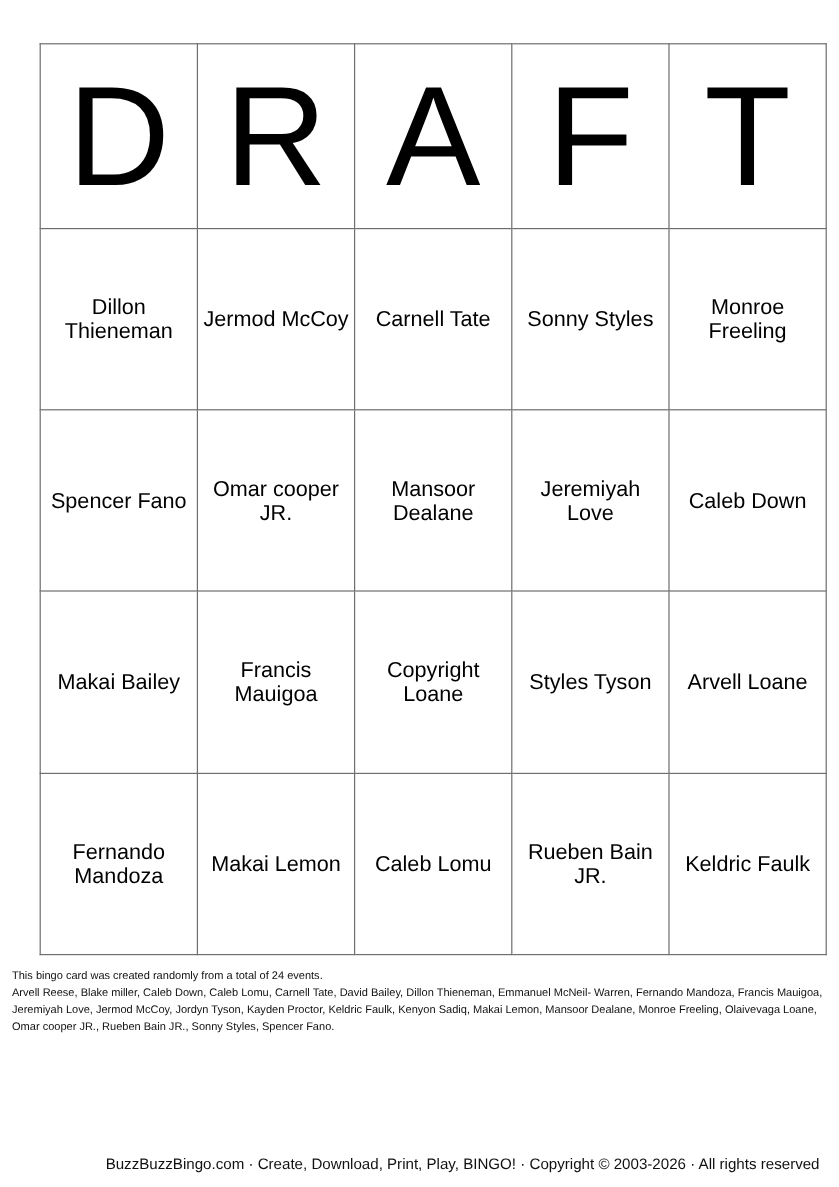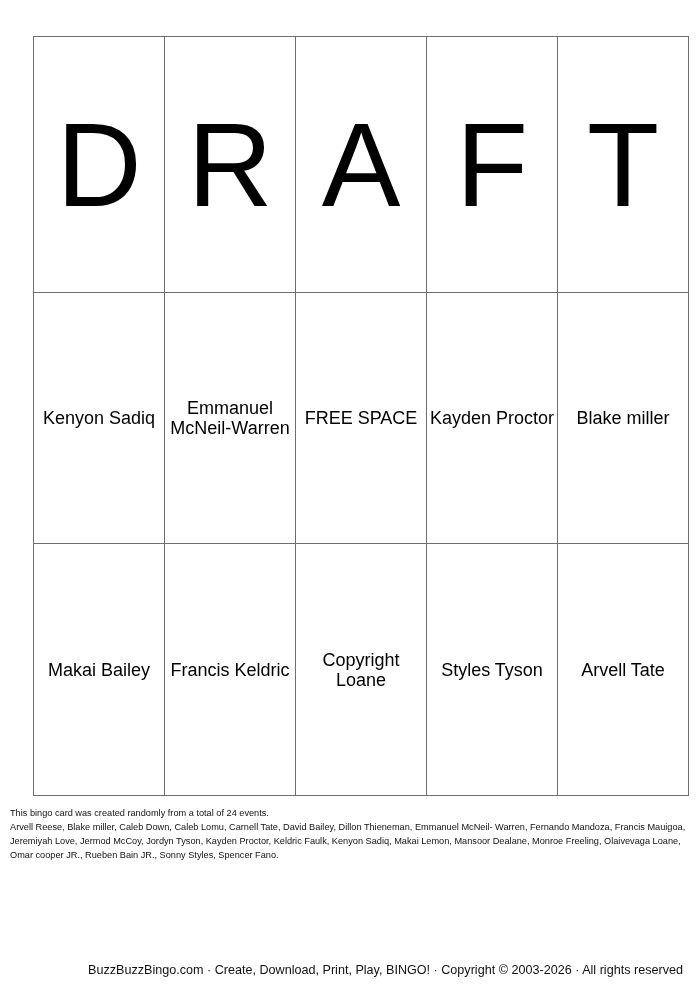--- a/index.html
+++ b/index.html
@@ -65,32 +65,46 @@
 <table class="card">
   <tbody>
       <tr>
     <td class="head">D</td>
     <td class="head">R</td>
     <td class="head">A</td>
     <td class="head">F</td>
     <td class="head">T</td>
   </tr>
   <tr>
-    <td>Kenyon Sadiq</td>
-    <td>Emmanuel McNeil-Warren</td>
-    <td>FREE SPACE</td>
-    <td>Kayden Proctor</td>
-    <td>Blake miller</td>
+    <td>Dillon Thieneman</td>
+    <td>Jermod McCoy</td>
+    <td>Carnell Tate</td>
+    <td>Sonny Styles</td>
+    <td>Monroe Freeling</td>
+  </tr>
+  <tr>
+    <td>Spencer Fano</td>
+    <td>Omar cooper JR.</td>
+    <td>Mansoor Dealane</td>
+    <td>Jeremiyah Love</td>
+    <td>Caleb Down</td>
   </tr>
   <tr>
     <td>Makai Bailey</td>
-    <td>Francis Keldric</td>
+    <td>Francis Mauigoa</td>
     <td>Copyright Loane</td>
     <td>Styles Tyson</td>
-    <td>Arvell Tate</td>
+    <td>Arvell Loane</td>
+  </tr>
+  <tr>
+    <td>Fernando Mandoza</td>
+    <td>Makai Lemon</td>
+    <td>Caleb Lomu</td>
+    <td>Rueben Bain JR.</td>
+    <td>Keldric Faulk</td>
   </tr>
 </tbody>
   </table>
 
 <div class="note">
   <div>This bingo card was created randomly from a total of 24 events.</div>
   <div>Arvell Reese, Blake miller, Caleb Down, Caleb Lomu, Carnell Tate, David Bailey, Dillon Thieneman, Emmanuel McNeil- Warren, Fernando Mandoza, Francis Mauigoa, Jeremiyah Love, Jermod McCoy, Jordyn Tyson, Kayden Proctor, Keldric Faulk, Kenyon Sadiq, Makai Lemon, Mansoor Dealane, Monroe Freeling, Olaivevaga Loane, Omar cooper JR., Rueben Bain JR., Sonny Styles, Spencer Fano.</div>
 </div>
 
 <div class="footer">BuzzBuzzBingo.com · Create, Download, Print, Play, BINGO! · Copyright © 2003-2026 · All rights reserved</div>

